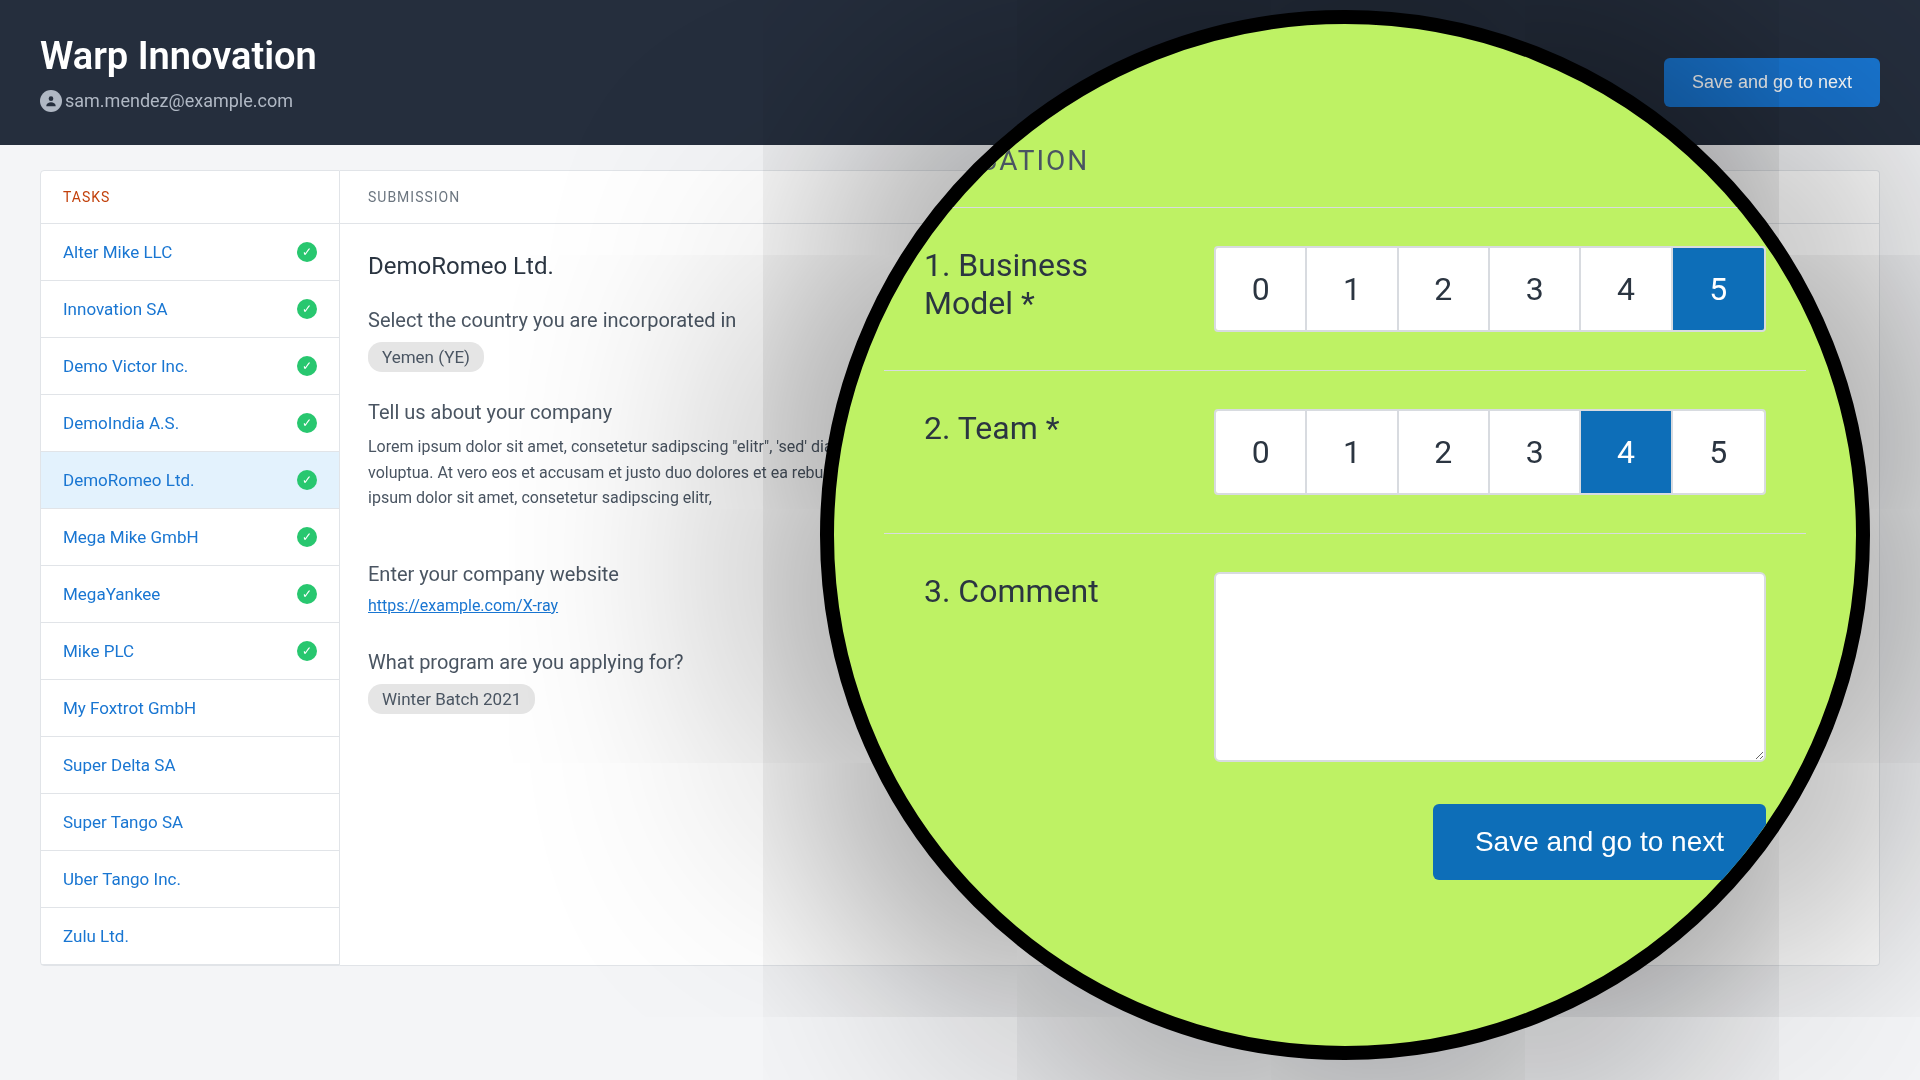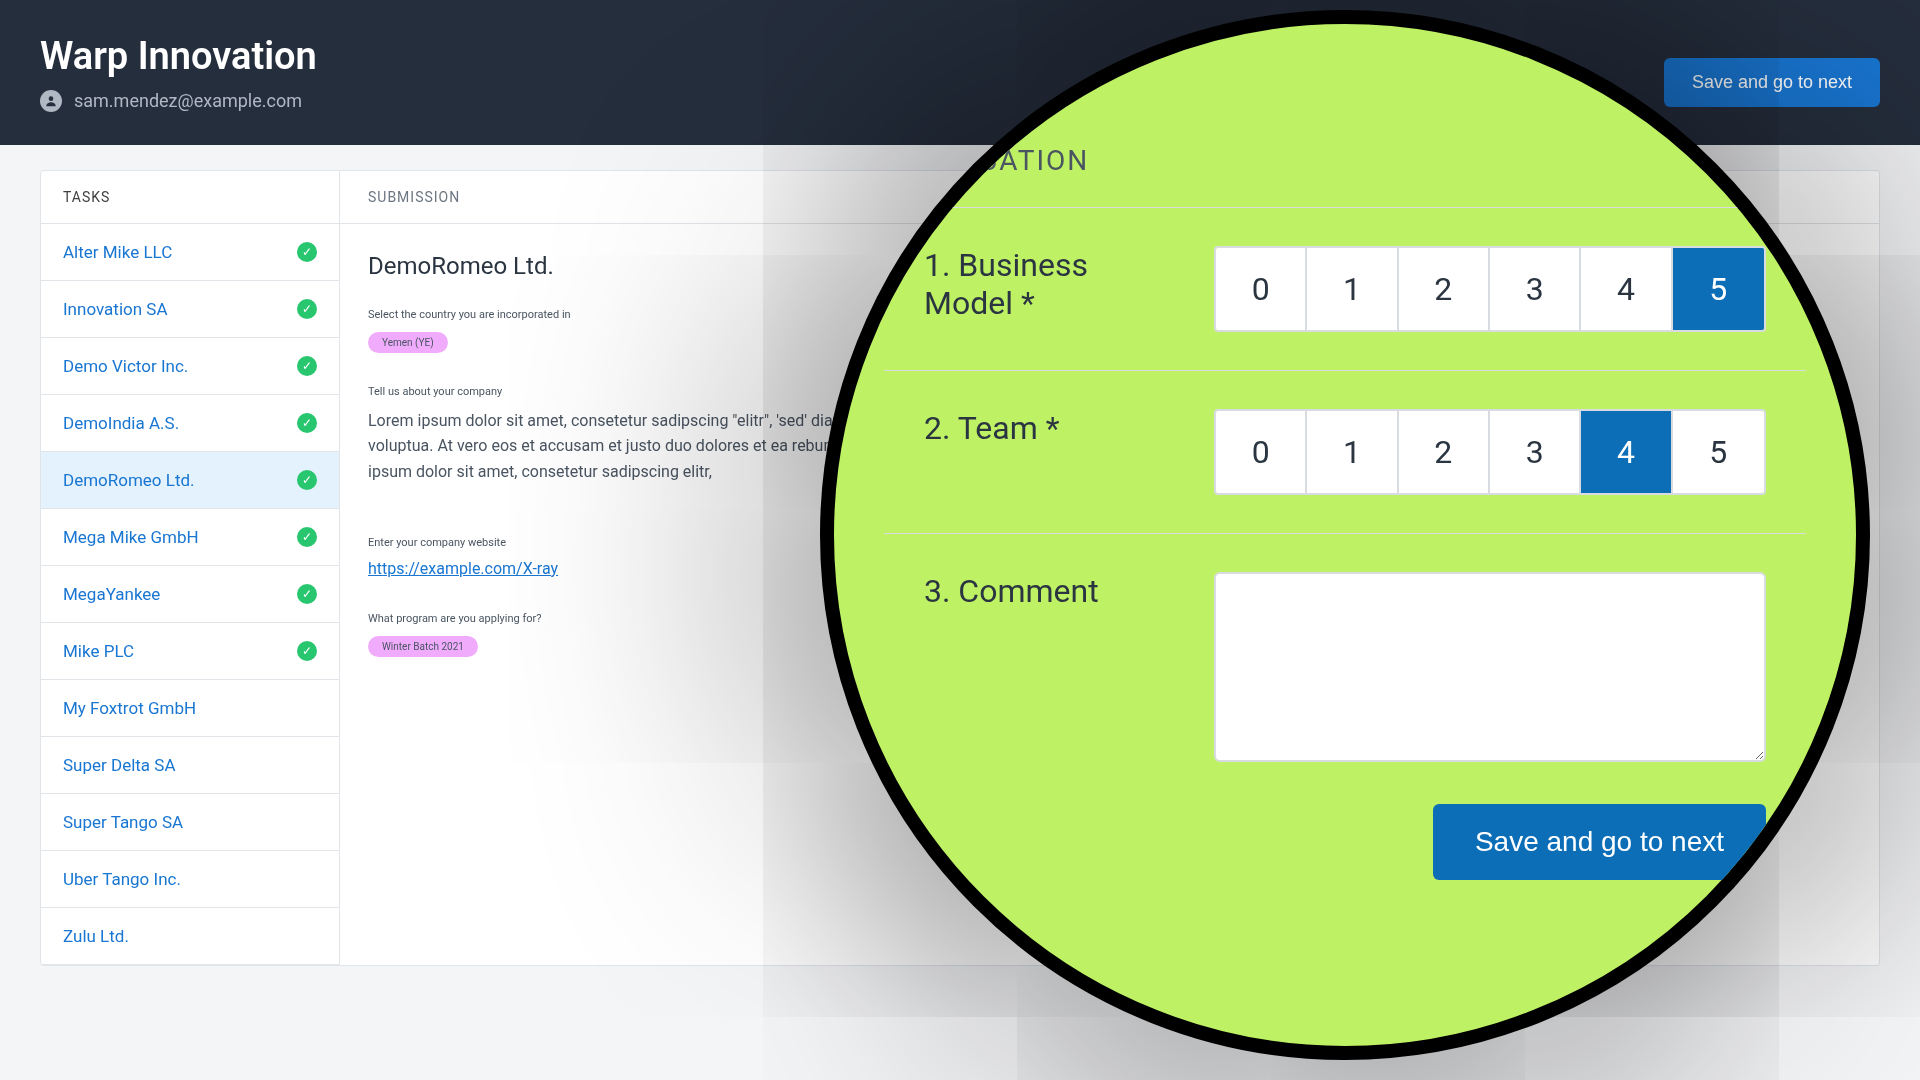--- a/index.html
+++ b/index.html
@@ -14,21 +14,21 @@
 .header {
   background: #252e3d;
   height: 145px;
   padding: 34px 40px;
   display: flex;
   justify-content: space-between;
   align-items: center;
 }
 .header-left { display: flex; flex-direction: column; gap: 12px; }
 .app-title { color: #fff; font-size: 38px; font-weight: 600; }
-.user-row { display: flex; align-items: center; gap: 12px; color: #b0b8c4; font-size: 18px; }
+.user-row { display: flex; align-items: center; gap: 3px; color: #b0b8c4; font-size: 18px; }
 .user-icon {
   width: 22px; height: 22px; border-radius: 50%;
   background: #b0b8c4; display: flex; align-items: center; justify-content: center;
 }
 .save-btn {
   background: #1976d2; color: #fff; border: none;
   padding: 14px 28px; border-radius: 6px; font-size: 18px;
   cursor: pointer; margin-top: 20px;
 }
 .content-wrap {
@@ -38,21 +38,21 @@
 }
 .sidebar {
   width: 300px;
   background: #fff;
   border: 1px solid #e1e4e8;
   border-radius: 4px 0 0 4px;
 }
 .sidebar-header {
   padding: 18px 22px;
   font-size: 14px;
-  color: #404040;
+  color: #c2410c;
   letter-spacing: 1px;
   border-bottom: 1px solid #e1e4e8;
 }
 .task-item {
   display: flex; justify-content: space-between; align-items: center;
   padding: 18px 22px;
   border-bottom: 1px solid #e1e4e8;
   cursor: pointer;
   font-size: 17px;
   color: #1976d2;
@@ -75,24 +75,24 @@
   padding: 18px 28px;
   font-size: 14px;
   color: #6c7680;
   letter-spacing: 1px;
   border-bottom: 1px solid #e1e4e8;
 }
 .panel-body { padding: 28px 28px; }
 .submission-title { font-size: 24px; color: #2b3541; margin-bottom: 28px; }
 .field-row { display: flex; gap: 60px; margin-bottom: 28px; }
 .field { flex: 1; }
-.field-label { font-size: 11px; color: #4a5562; margin-bottom: 10px; }
+.field-label { font-size: 20px; color: #4a5562; margin-bottom: 10px; }
 .pill {
-  display: inline-block; background: #f0abfc; color: #4a5562;
-  padding: 5px 14px; border-radius: 14px; font-size: 10px;
+  display: inline-block; background: #e5e5e5; color: #4a5562;
+  padding: 5px 14px; border-radius: 14px; font-size: 17px;
 }
 .text-val { font-size: 16px; color: #4a5562; line-height: 1.6; }
 .link-val { color: #1976d2; font-size: 16px; }
 
 
 .magnify {
   position: absolute;
   left: 820px; top: 10px;
   width: 1050px; height: 1050px;
   border-radius: 50%;

